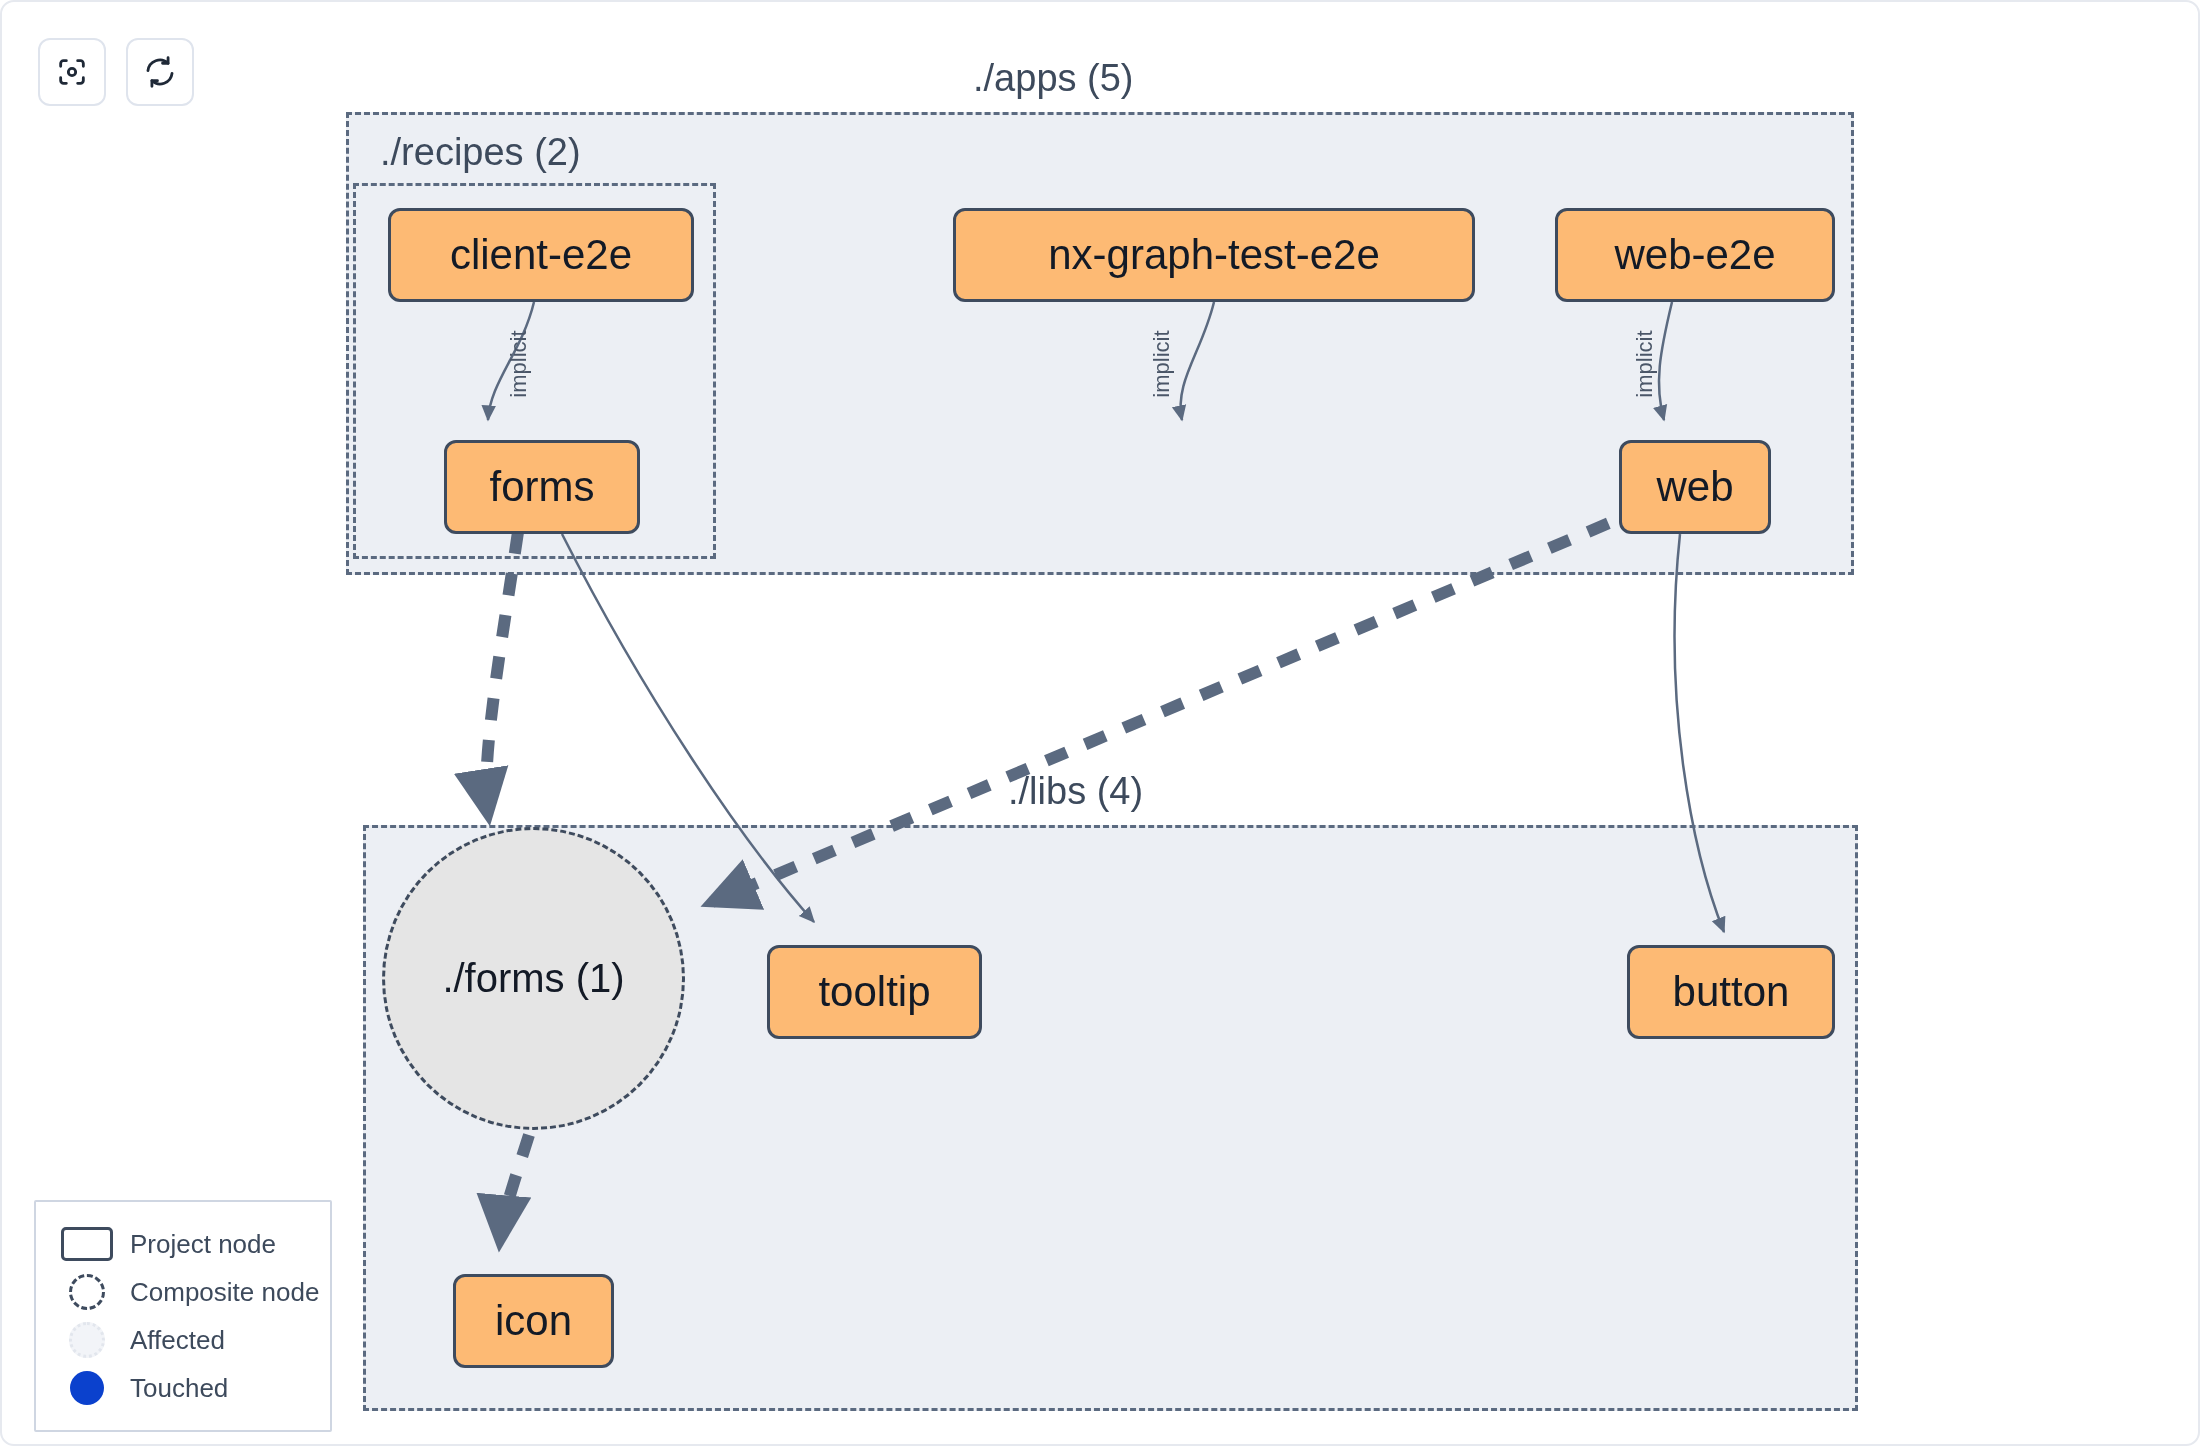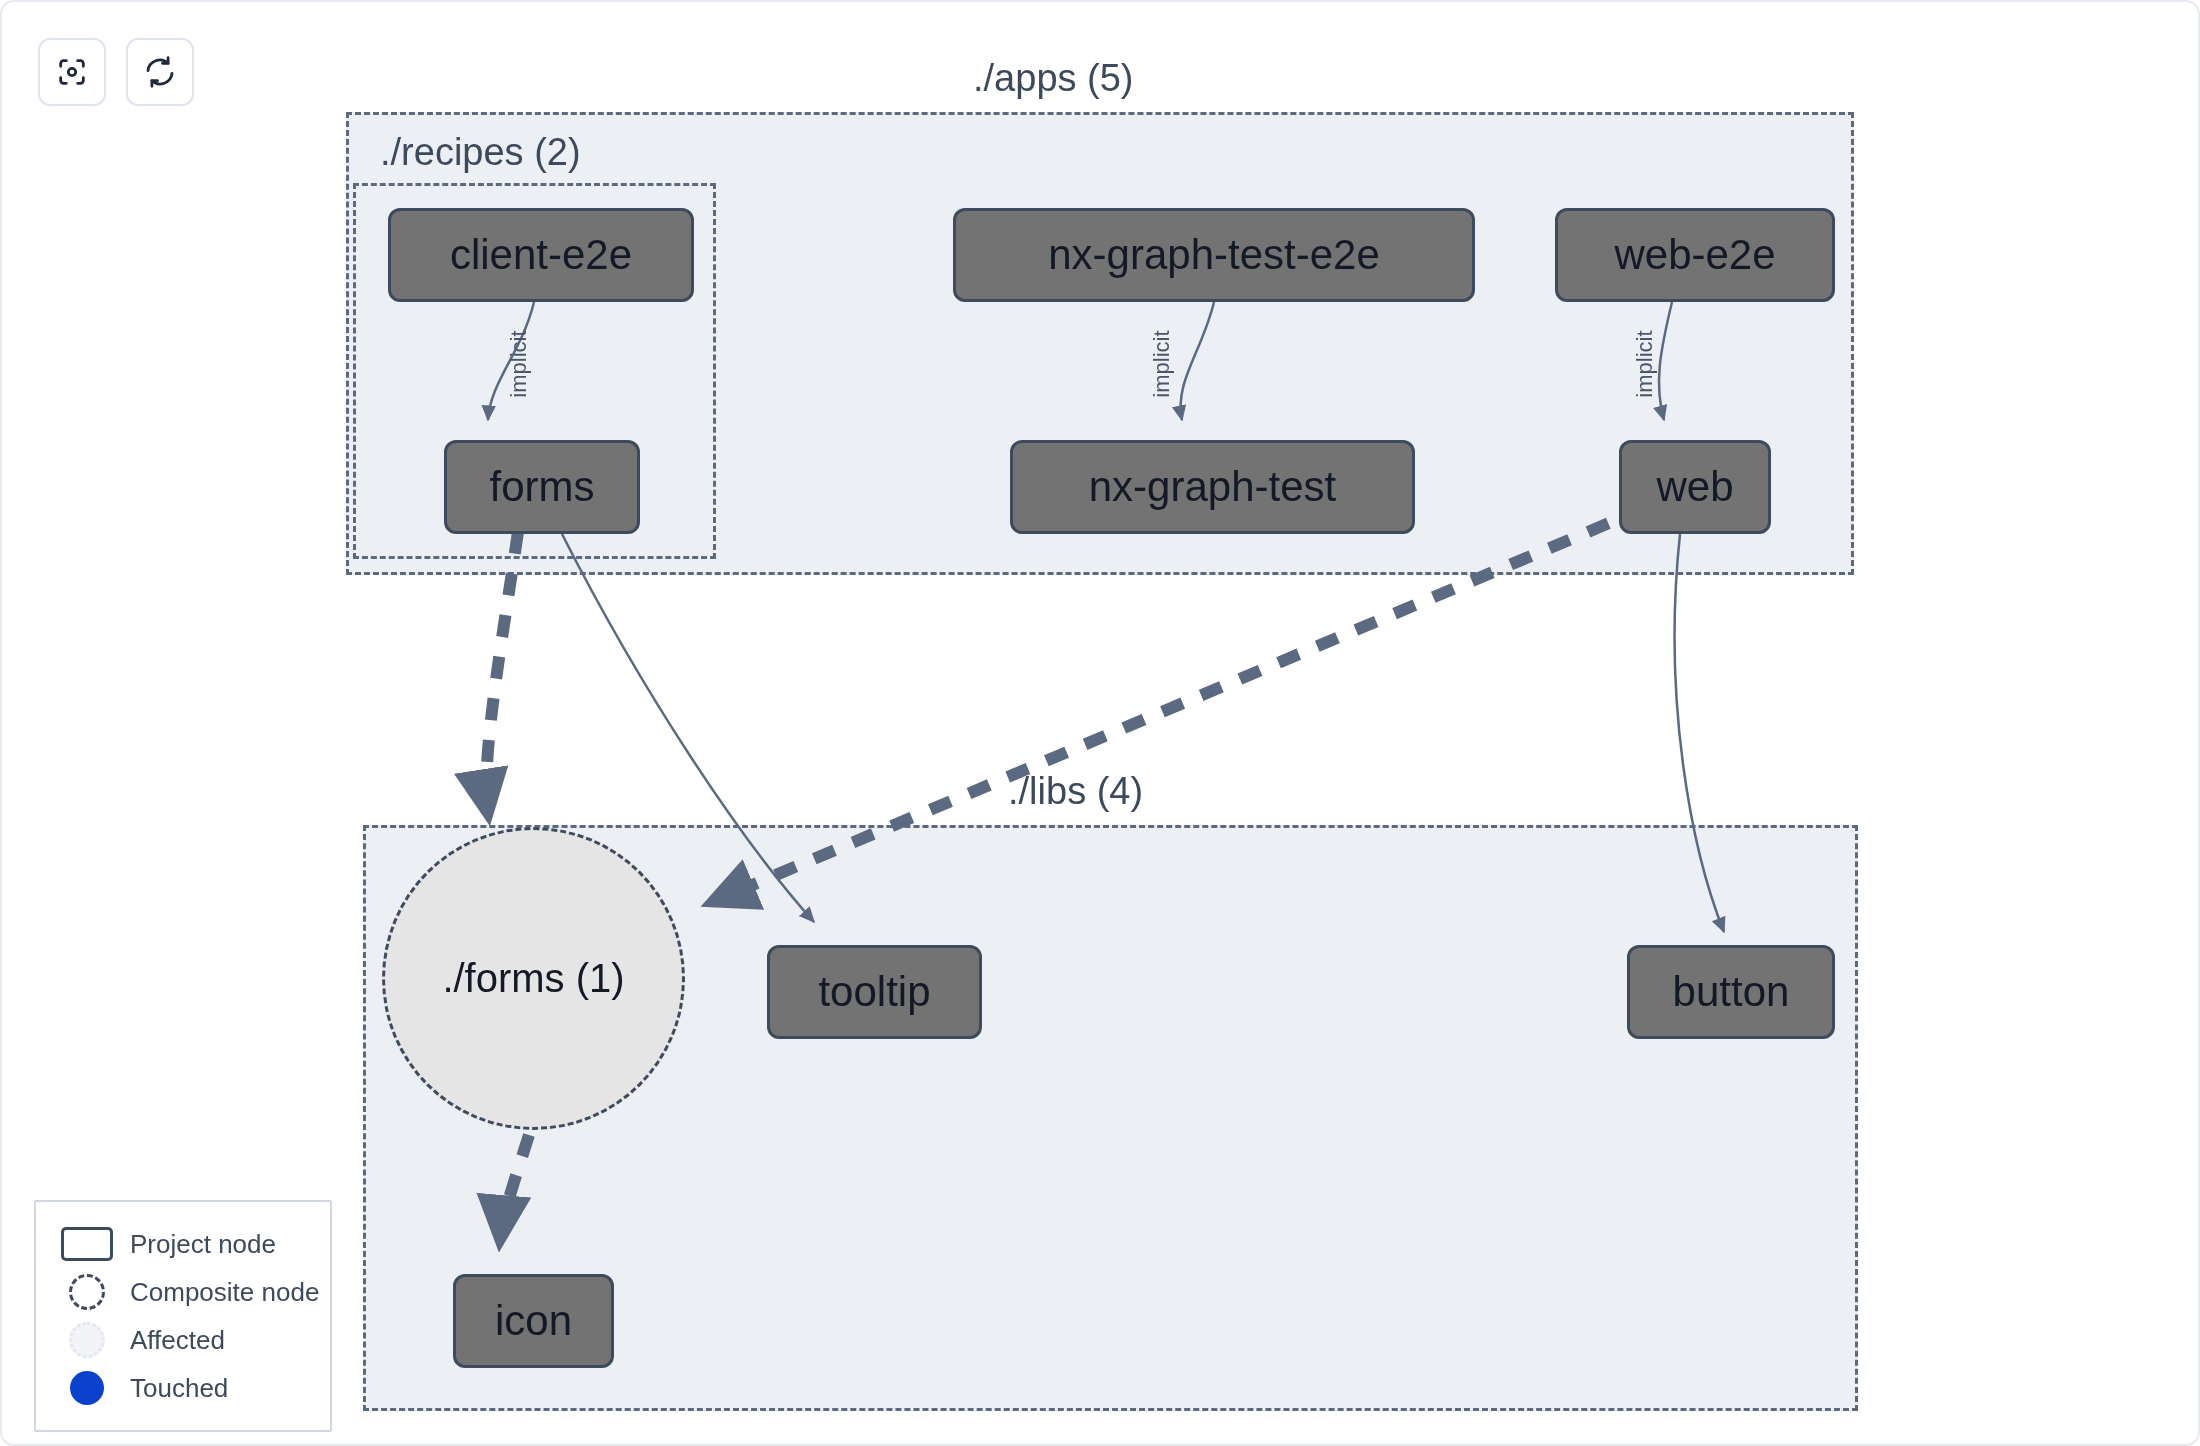--- a/index.html
+++ b/index.html
@@ -52,21 +52,21 @@
     position:absolute;
     color:#3d4a5c;
     font-size:38px;
     line-height:1;
     white-space:nowrap;
     z-index:20;
   }
   
   .node{
     position:absolute;
-    background:#737373;
+    background:#fdba74;
     border:3px solid #3e4b5e;
     border-radius:12px;
     color:#131a26;
     font-size:42px;
     display:flex;align-items:center;justify-content:center;
     box-sizing:border-box;
     cursor:pointer;
     z-index:25;
     white-space:nowrap;
   }
@@ -193,23 +193,20 @@
     </div>
 
     <div class="node" style="left:1553px;top:206px;width:280px;height:94px;">
       <span>web-e2e</span>
     </div>
 
     <div class="node" style="left:442px;top:438px;width:196px;height:94px;">
       <span>forms</span>
     </div>
 
-    <div class="node" style="left:1008px;top:438px;width:405px;height:94px;">
-      <span>nx-graph-test</span>
-    </div>
 
     <div class="node" style="left:1617px;top:438px;width:152px;height:94px;">
       <span>web</span>
     </div>
 
     <div class="node composite" style="left:380px;top:825px;width:303px;height:303px;">
       <span>./forms (1)</span>
     </div>
 
     <div class="node" style="left:765px;top:943px;width:215px;height:94px;">

